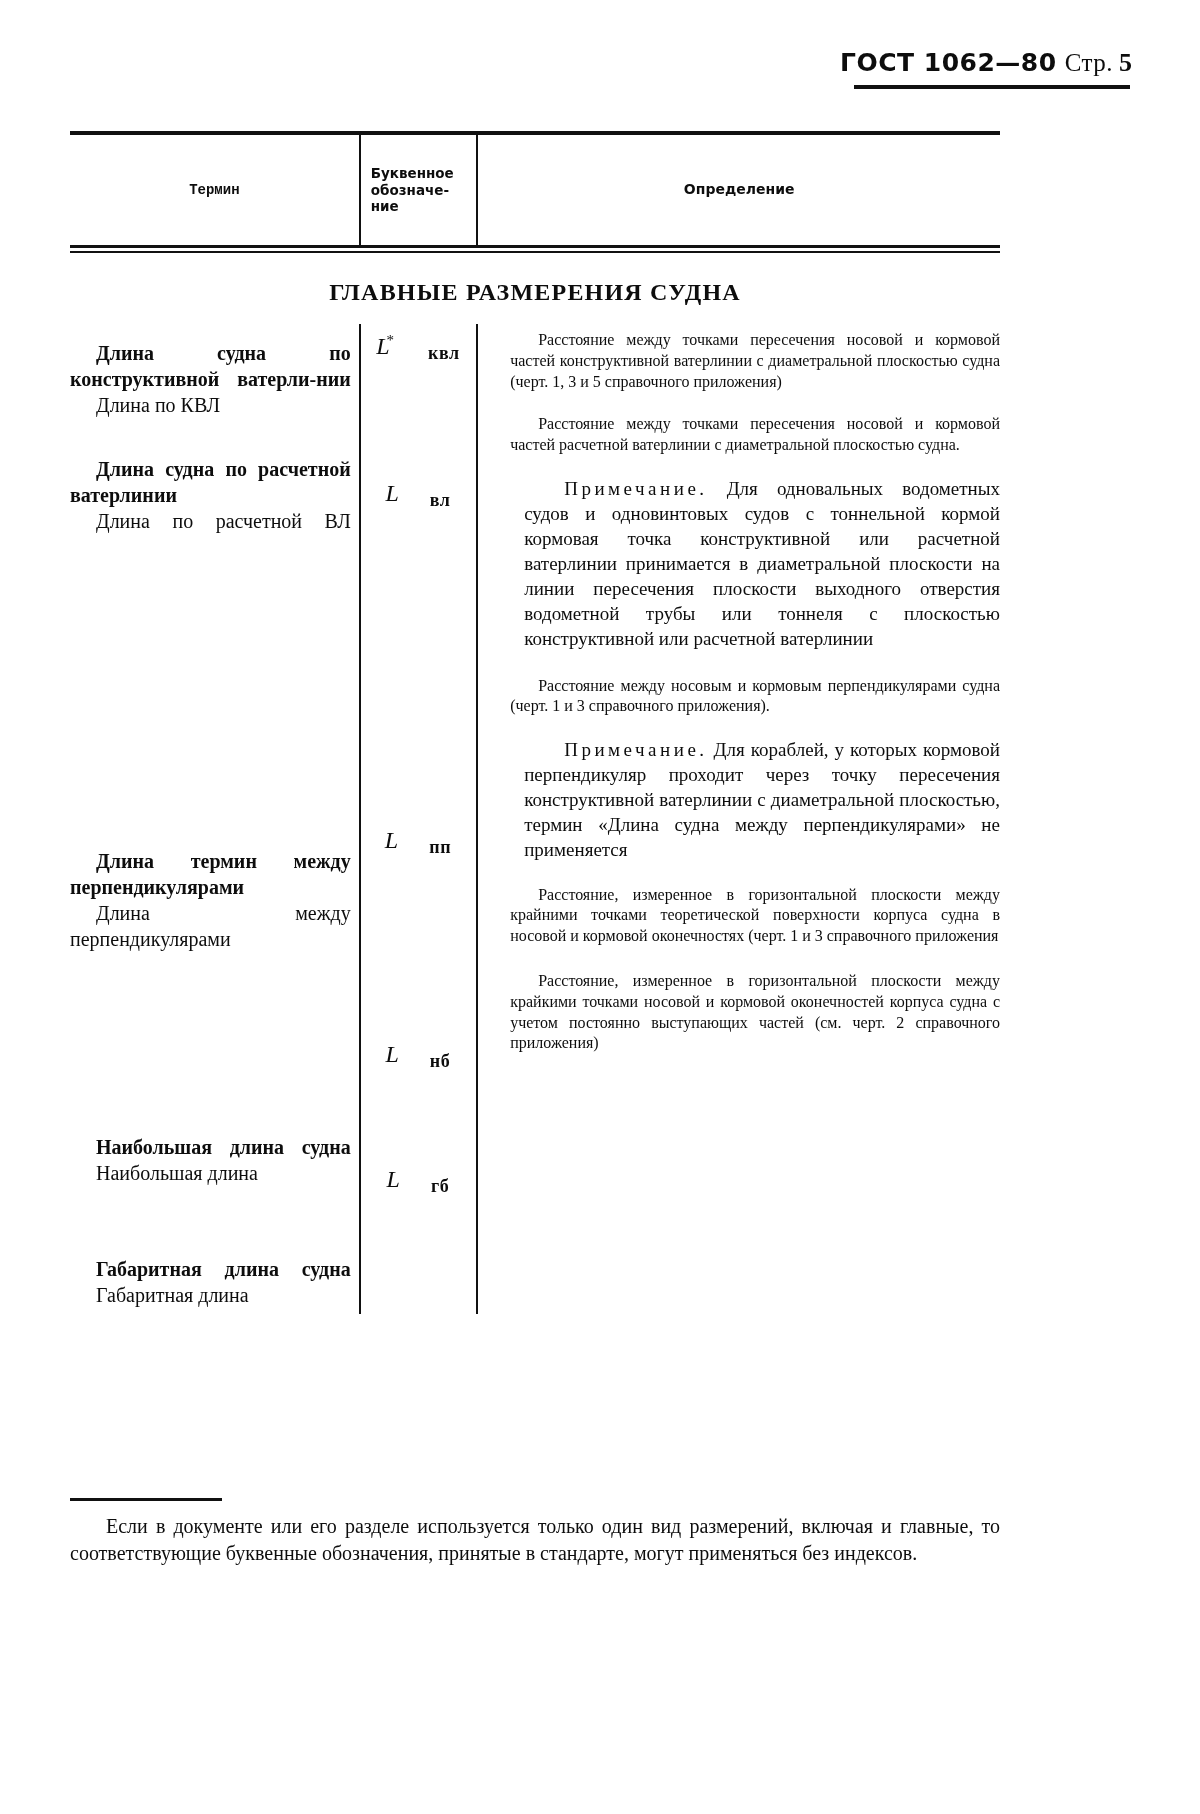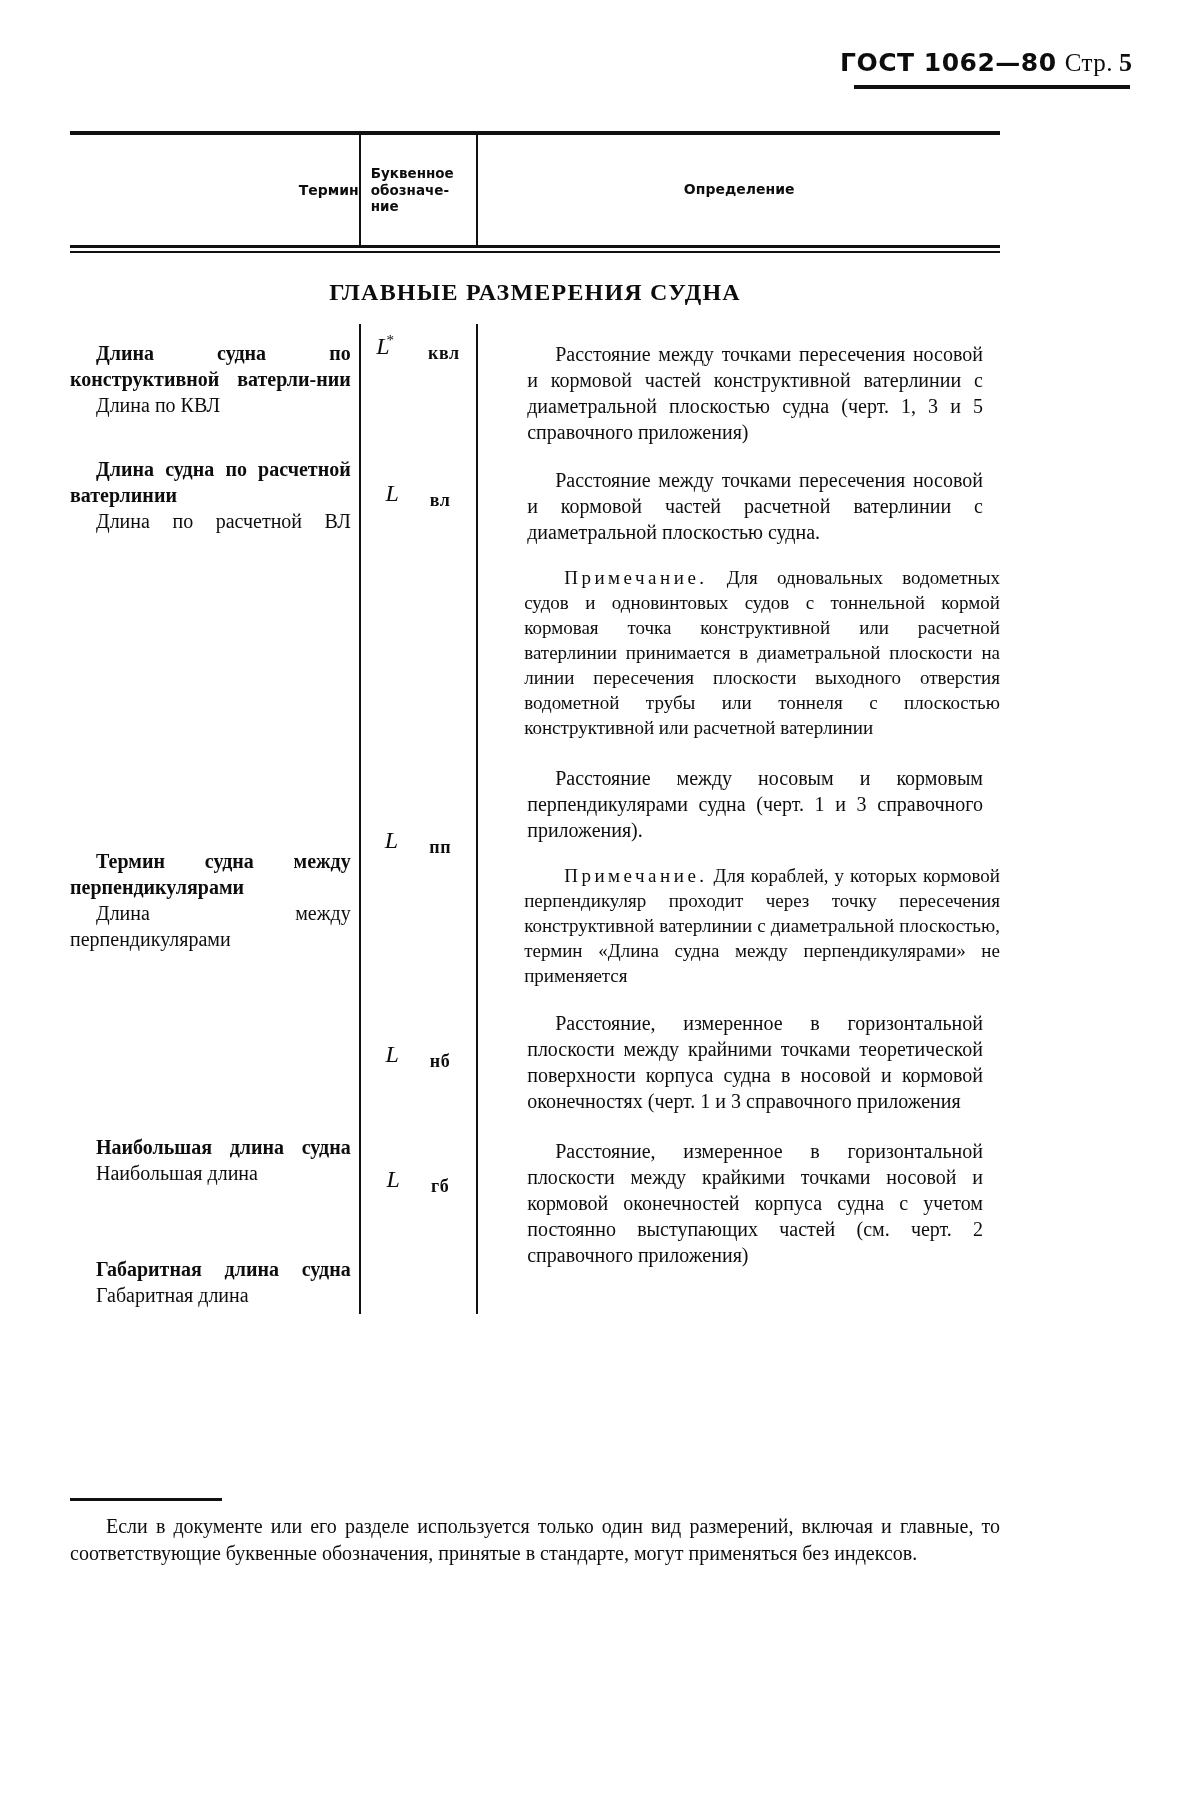--- a/index.html
+++ b/index.html
@@ -92,21 +92,21 @@
   .col-sym    { width: 116px; }
   .col-def    { width: 524px; }
 
   .head-cell {
     font-family: "DejaVu Sans", "Liberation Sans", sans-serif;
     font-weight: bold;
     font-size: 14px;
     line-height: 1.25;
     box-sizing: border-box;
   }
-  .head-term { text-align: right; padding-top: 2px; }
+  .head-term { text-align: center; padding-top: 2px; font-family: Liberation Mono, monospace; }
   .head-sym  {
     text-align: left;
     padding-left: 10px;
     font-size: 13.5px;
   }
   .head-def  { text-align: center; }
 
   .vsep {
     width: 2px;
     background: #111;
@@ -197,25 +197,25 @@
   .sym sup {
     font-size: 15px;
     vertical-align: baseline;
     position: relative;
     top: -9px;
     left: -3px;
   }
 
   .def-text {
     font-family: "Liberation Serif", serif;
-    font-size: 20px;
+    font-size: 16px;
     line-height: 1.30;
     text-align: justify;
     text-indent: 28px;
-    margin: 17px;
+    margin: 0;
   }
 
   .note {
     font-family: "Liberation Serif", serif;
     font-size: 19px;
     line-height: 1.32;
     text-align: justify;
     text-indent: 40px;
     margin: 20px 0 0 0;
     padding-left: 14px;
@@ -288,21 +288,21 @@
           <p class="term-text">Длина судна по конструктивной ватерли-нии</p>
           <p class="term-sub">Длина по КВЛ</p>
         </div>
 
         <div class="entry" style="margin-top:38px;">
           <p class="term-text">Длина судна по расчетной ватерлинии</p>
           <p class="term-sub last-just">Длина по расчетной ВЛ</p>
         </div>
 
         <div class="entry" style="margin-top:314px;">
-          <p class="term-text">Термин судна между перпендикулярами</p>
+          <p class="term-text">Длина термин между перпендикулярами</p>
           <p class="term-sub last-just">Длина между перпендикулярами</p>
         </div>
 
         <div class="entry" style="margin-top:182px;">
           <p class="term-text">Наибольшая длина судна</p>
           <p class="term-sub">Наибольшая длина</p>
         </div>
 
         <div class="entry" style="margin-top:70px;">
           <p class="term-text">Габаритная длина судна</p>

